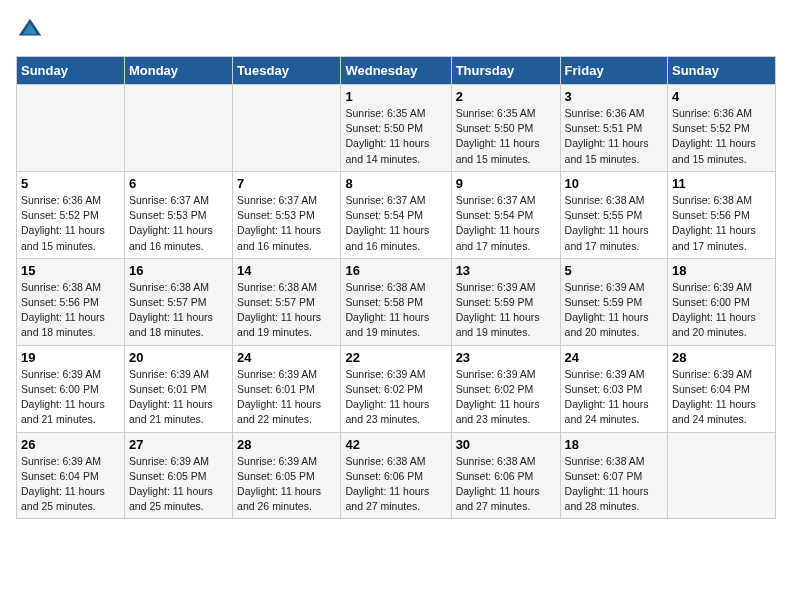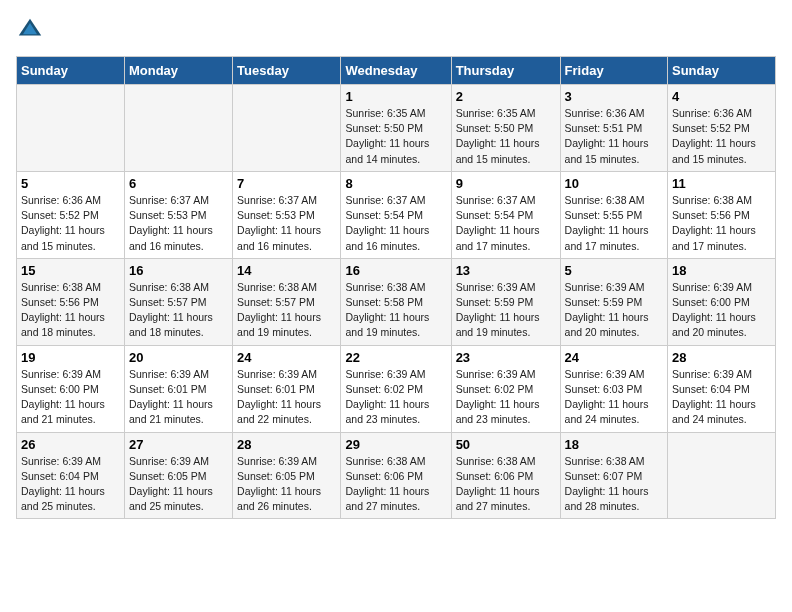--- a/index.html
+++ b/index.html
@@ -304,27 +304,27 @@
 Sunset: 6:05 PM
 Daylight: 11 hours and 25 minutes.</div>
         </td>
         <td>
           <span class="day-number">28</span>
           <div class="day-info" style="white-space: pre-line;">Sunrise: 6:39 AM
 Sunset: 6:05 PM
 Daylight: 11 hours and 26 minutes.</div>
         </td>
         <td>
-          <span class="day-number">29</span>
+          <span class="day-number">42</span>
           <div class="day-info" style="white-space: pre-line;">Sunrise: 6:38 AM
 Sunset: 6:06 PM
 Daylight: 11 hours and 27 minutes.</div>
         </td>
         <td>
-          <span class="day-number">50</span>
+          <span class="day-number">30</span>
           <div class="day-info" style="white-space: pre-line;">Sunrise: 6:38 AM
 Sunset: 6:06 PM
 Daylight: 11 hours and 27 minutes.</div>
         </td>
         <td>
           <span class="day-number">18</span>
           <div class="day-info" style="white-space: pre-line;">Sunrise: 6:38 AM
 Sunset: 6:07 PM
 Daylight: 11 hours and 28 minutes.</div>
         </td>

